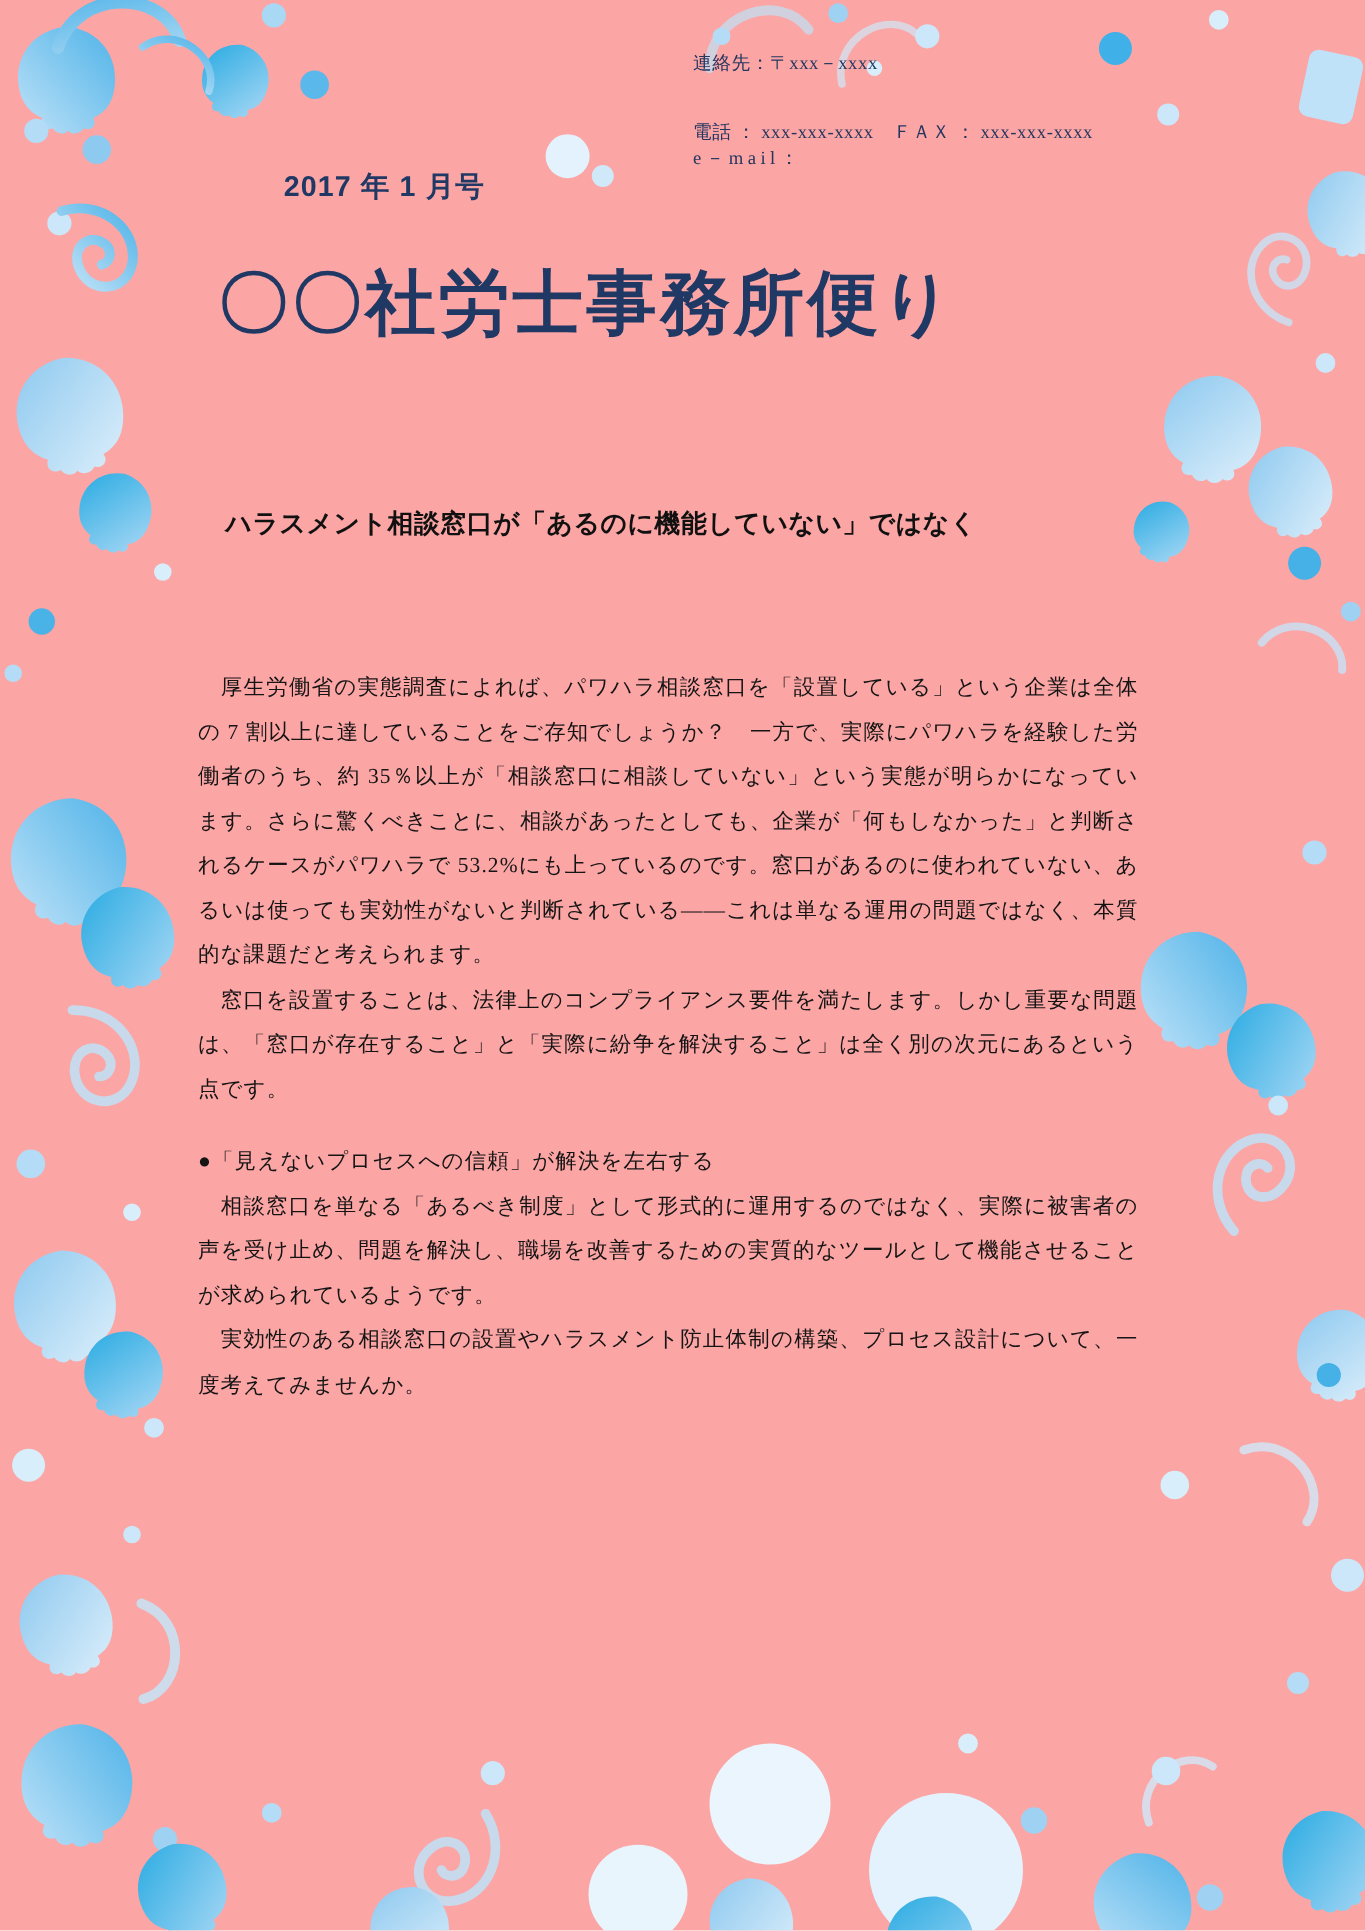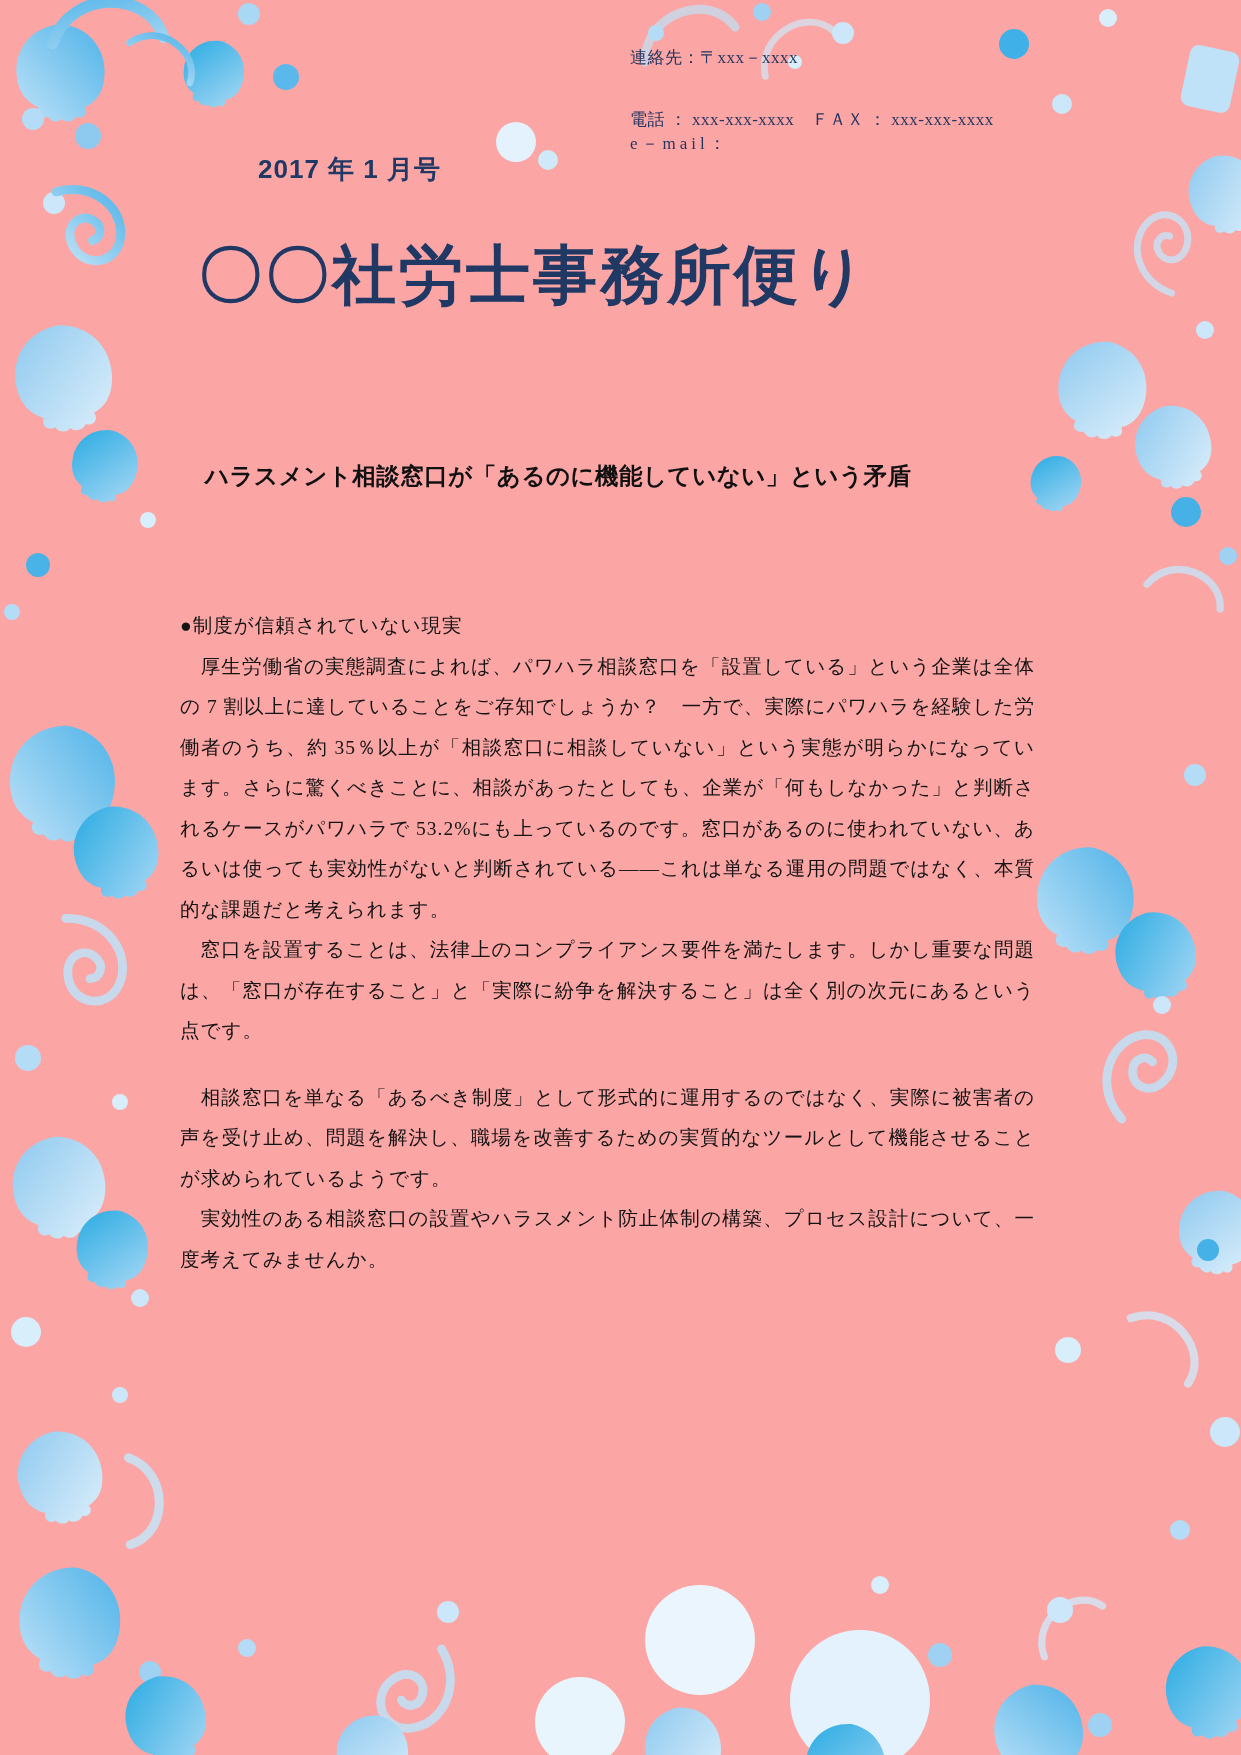--- a/index.html
+++ b/index.html
@@ -221,31 +221,31 @@
   <div class="content contact">
     <p class="addr">連絡先：〒xxx－xxxx</p>
     <p class="line">電話 ： xxx-xxx-xxxx　ＦＡＸ ： xxx-xxx-xxxx</p>
     <p class="line email">e－mail：</p>
   </div>
 
   <div class="content issue-date">2017 年 1 月号</div>
 
   <h1 class="content main-title" style="margin:0;">〇〇社労士事務所便り</h1>
 
-  <h2 class="content headline" style="margin:0;">ハラスメント相談窓口が「あるのに機能していない」という矛盾</h2>
+  <h2 class="content headline" style="margin:0;">ハラスメント相談窓口が「あるのに機能していない」ではなく</h2>
 
   <div class="content article-body">
 
     <div class="section section-1">
-      <p class="section-heading">●制度が信頼されていない現実</p>
       <p>　厚生労働省の実態調査によれば、パワハラ相談窓口を「設置している」という企業は全体の 7 割以上に達していることをご存知でしょうか？　一方で、実際にパワハラを経験した労働者のうち、約 35％以上が「相談窓口に相談していない」という実態が明らかになっています。さらに驚くべきことに、相談があったとしても、企業が「何もしなかった」と判断されるケースがパワハラで 53.2%にも上っているのです。窓口があるのに使われていない、あるいは使っても実効性がないと判断されている――これは単なる運用の問題ではなく、本質的な課題だと考えられます。</p>
       <p>　窓口を設置することは、法律上のコンプライアンス要件を満たします。しかし重要な問題は、「窓口が存在すること」と「実際に紛争を解決すること」は全く別の次元にあるという点です。</p>
     </div>
 
     <div class="section section-2">
+      <p class="section-heading">●「見えないプロセスへの信頼」が解決を左右する</p>
       <p>　相談窓口を単なる「あるべき制度」として形式的に運用するのではなく、実際に被害者の声を受け止め、問題を解決し、職場を改善するための実質的なツールとして機能させることが求められているようです。</p>
     </div>
 
     <p class="closing-paragraph">　実効性のある相談窓口の設置やハラスメント防止体制の構築、プロセス設計について、一度考えてみませんか。</p>
 
 
   </div>
 
 </div>
 

